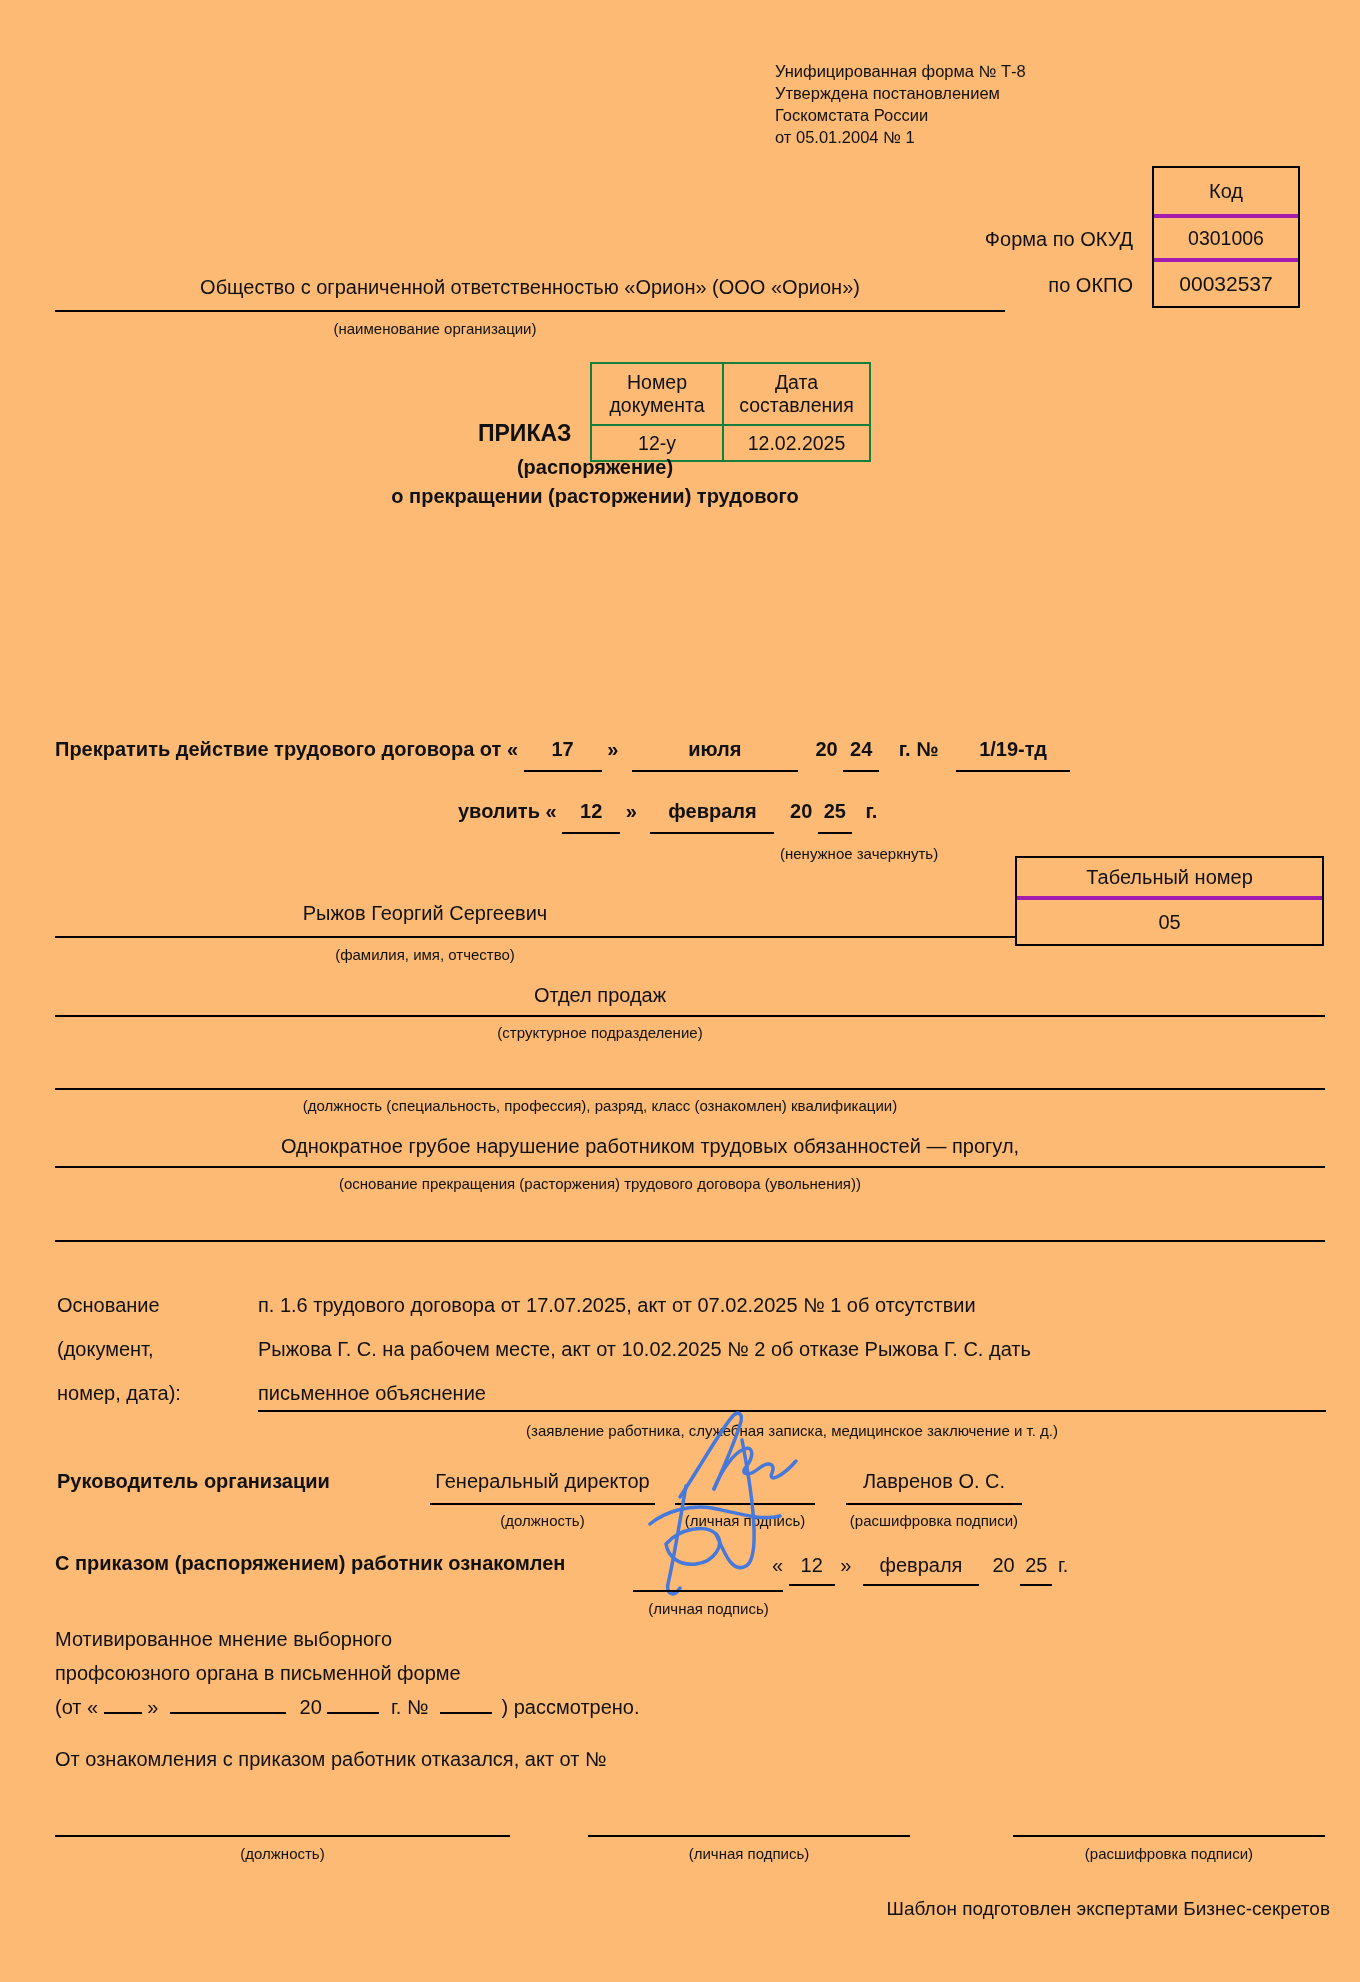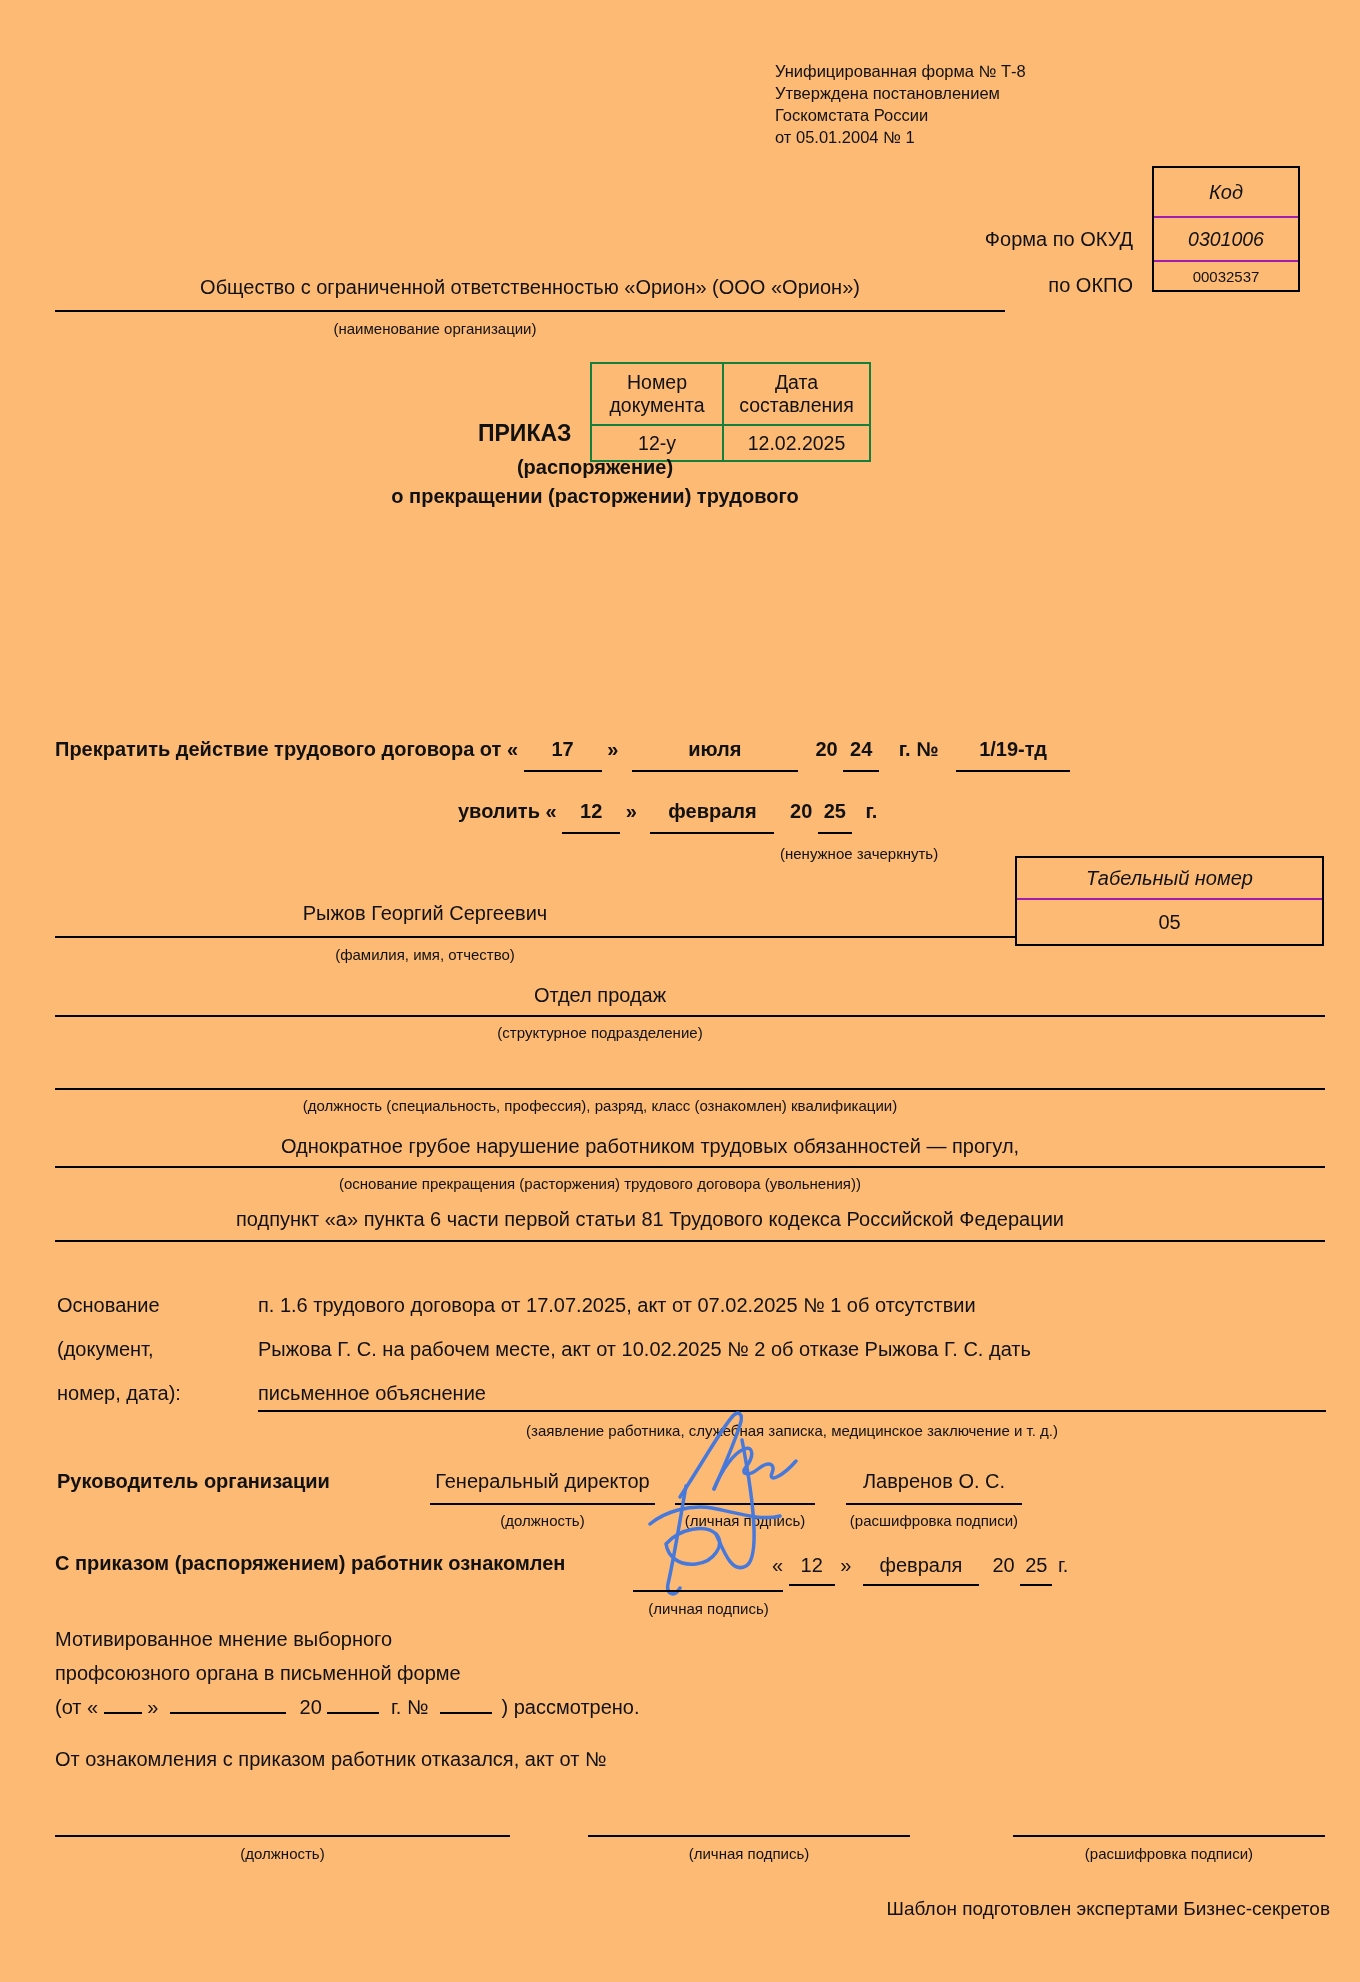--- a/index.html
+++ b/index.html
@@ -15,42 +15,42 @@
   .cap{font-size:15px;color:#111;}
   .rule{position:absolute;border-top:2px solid #000;height:0;}
   .blank{
     display:inline-block;border-bottom:2px solid #000;text-align:center;
     padding:0 8px 10px;line-height:1.05;vertical-align:baseline;
   }
   .smallgap{padding-bottom:8px;}
   .hdr{font-size:16.5px;line-height:22px;}
   .codebox{position:absolute;border:2px solid #000;box-sizing:border-box;}
   .cell{display:flex;align-items:center;justify-content:center;box-sizing:border-box;}
-  .cell.bdr{border-bottom:2px solid #a21caf;font-style:italic;}
+  .cell.bdr{border-bottom:4px solid #a21caf;}
   table.doc{border-collapse:collapse;}
   table.doc td{border:2px solid #15803d;text-align:center;vertical-align:middle;
     font-size:19.5px;padding:2px 6px;}
   .sig svg{display:block;}
 </style>
 </head>
 <body>
 
 <div class="page">
 
   <div class="abs hdr" style="left:775px;top:60px;">
     <div>Унифицированная форма № Т-8</div>
     <div>Утверждена постановлением</div>
     <div>Госкомстата России</div>
     <div>от 05.01.2004 № 1</div>
   </div>
 
   <div class="codebox" style="left:1152px;top:166px;width:148px;">
     <div class="cell bdr" style="height:50px;font-size:20px;">Код</div>
     <div class="cell bdr" style="height:44px;font-size:19.5px;">0301006</div>
-    <div class="cell" style="height:28px;font-size:15px;">00032537</div>
+    <div class="cell" style="height:44px;font-size:21px;">00032537</div>
   </div>
   <div class="abs rt" style="left:933px;top:228px;width:200px;">Форма по ОКУД</div>
   <div class="abs rt" style="left:933px;top:274px;width:200px;">по ОКПО</div>
 
   <div class="abs ctr" style="left:55px;top:276px;width:950px;">Общество с ограниченной ответственностью «Орион» (ООО «Орион»)</div>
   <div class="rule" style="left:55px;top:310px;width:950px;"></div>
   <div class="abs ctr cap" style="left:55px;top:320px;width:760px;">(наименование организации)</div>
 
   <div class="abs b" style="left:478px;top:420px;font-size:23px;">ПРИКАЗ</div>
   <table class="doc abs" style="left:590px;top:362px;">
@@ -102,21 +102,20 @@
   <div class="abs ctr" style="left:55px;top:984px;width:1090px;">Отдел продаж</div>
   <div class="rule" style="left:55px;top:1015px;width:1270px;"></div>
   <div class="abs ctr cap" style="left:55px;top:1024px;width:1090px;">(структурное подразделение)</div>
 
   <div class="rule" style="left:55px;top:1088px;width:1270px;"></div>
   <div class="abs ctr cap" style="left:55px;top:1097px;width:1090px;">(должность (специальность, профессия), разряд, класс (ознакомлен) квалификации)</div>
 
   <div class="abs ctr" style="left:55px;top:1135px;width:1190px;">Однократное грубое нарушение работником трудовых обязанностей — прогул,</div>
   <div class="rule" style="left:55px;top:1166px;width:1270px;"></div>
   <div class="abs ctr cap" style="left:55px;top:1175px;width:1090px;">(основание прекращения (расторжения) трудового договора (увольнения))</div>
-  <div class="abs ctr" style="left:55px;top:1208px;width:1190px;">подпункт «а» пункта 6 части первой статьи 81 Трудового кодекса Российской Федерации</div>
   <div class="rule" style="left:55px;top:1240px;width:1270px;"></div>
 
   <div class="abs" style="left:57px;top:1283px;line-height:44px;">
     <div>Основание</div>
     <div>(документ,</div>
     <div>номер, дата):</div>
   </div>
   <div class="abs" style="left:258px;top:1283px;width:1070px;line-height:44px;">
     <div>п. 1.6 трудового договора от 17.07.2025, акт от 07.02.2025 № 1 об отсутствии</div>
     <div>Рыжова Г. С. на рабочем месте, акт от 10.02.2025 № 2 об отказе Рыжова Г. С. дать</div>

